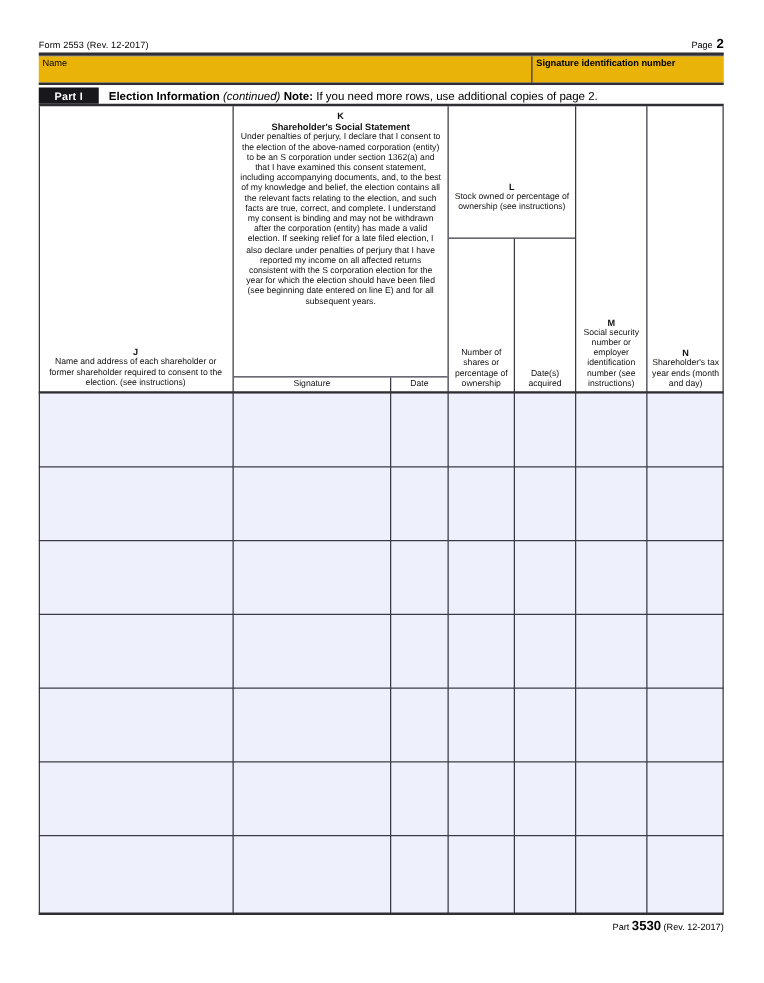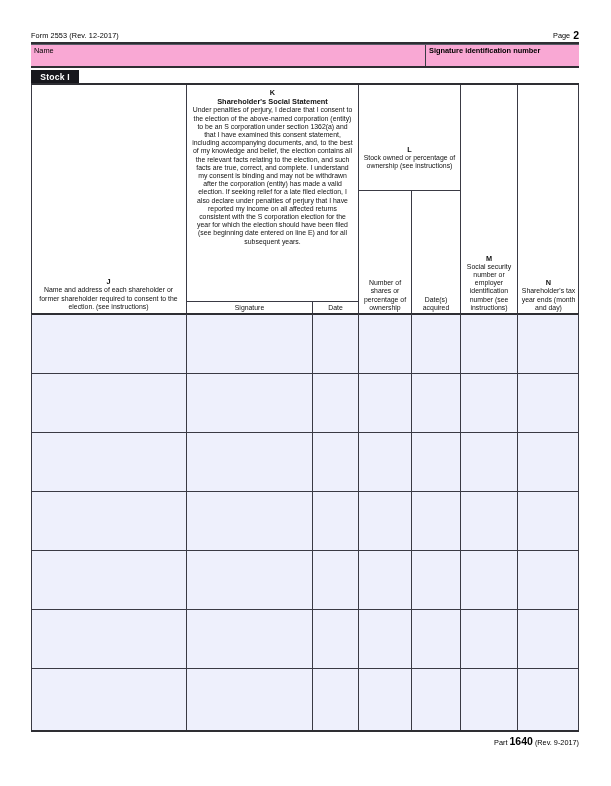--- a/index.html
+++ b/index.html
@@ -63,21 +63,21 @@
     background: #5a5a66;
   }
 
   
   .namerow {
     position: absolute;
     left: 31px;
     top: 45px;
     width: 548px;
     height: 21px;
-    background: #f9a8d4;
+    background: #eab308;
     box-sizing: border-box;
   }
   .namerow .lbl {
     position: absolute;
     font-size: 7.4px;
     left: 3px;
     top: 1px;
     color: #000;
   }
   .namerow .vdiv {
@@ -210,21 +210,30 @@
 
   <div class="namerow">
     <span class="lbl">Name</span>
     <span class="vdiv"></span>
     <span class="eink">Signature identification number</span>
   </div>
   <div class="rule-thin" style="left:31px; top:44px; width:548px; height:1px;"></div>
   <div class="rule-thick" style="left:31px; top:66px; width:548px; height:2px;"></div>
 
   <div class="partbar">
-    <div class="partbox">Stock I</div>
+    <div class="partbox">Part I</div>
+    <div class="parttitle">
+      <b>Election Information</b>
+      <span>&nbsp;</span>
+      <i>(continued)</i>
+      <span>&nbsp;</span>
+      <b>Note:</b>
+      <span>&nbsp;</span>
+      <span>If you need more rows, use additional copies of page 2.</span>
+    </div>
   </div>
   <div class="rule-thick" style="left:31px; top:83px; width:548px; height:2px;"></div>
 
   <div class="tbl">
 
     <div class="cellbox hdr" style="left:0px; top:0px; width:155px; height:228px; display:flex; flex-direction:column; justify-content:flex-end; align-items:center; padding:0 4px 2px 4px;">
       <span class="letter">J</span>
       <span class="body">Name and address of each shareholder or former shareholder required to consent to the election. (see instructions)</span>
     </div>
 
@@ -298,17 +307,17 @@
     <div class="vline" style="left:380px; top:229px; height:417px;"></div>
     <div class="vline" style="left:429px; top:229px; height:417px;"></div>
     <div class="vline" style="left:486px; top:229px; height:417px;"></div>
     <div class="vline" style="left:547px; top:229px; height:417px;"></div>
 
     <div class="hline thick" style="left:0px; top:645px; width:548px;"></div>
   </div>
 
   <div class="footer">
     <span>Part</span>
-    <span class="big">1640</span>
-    <span>(Rev. 9-2017)</span>
+    <span class="big">3530</span>
+    <span>(Rev. 12-2017)</span>
   </div>
 
 </div>
 
 </body></html>

